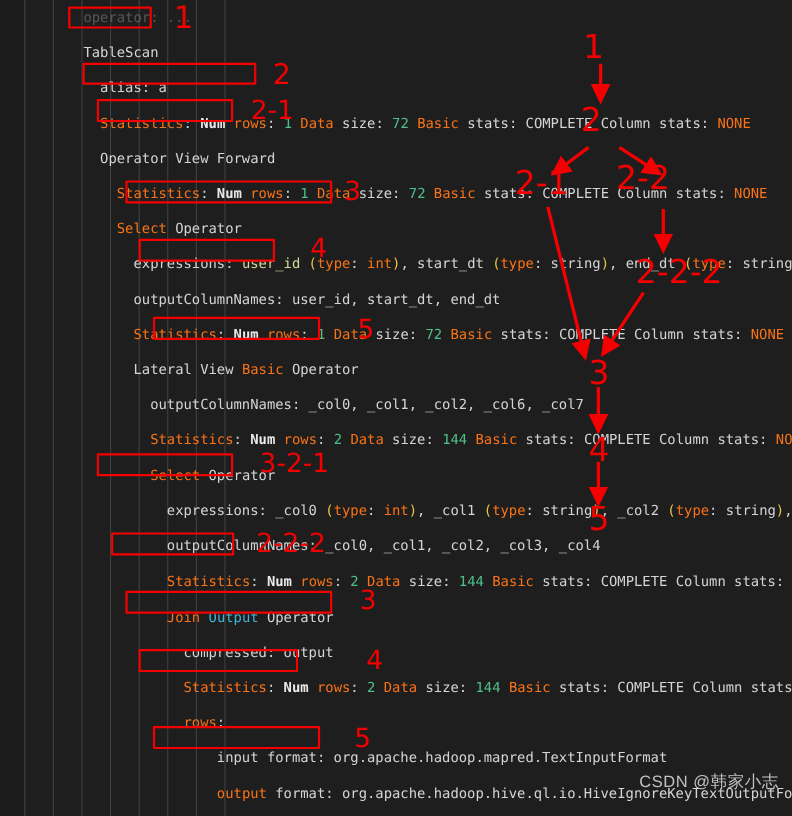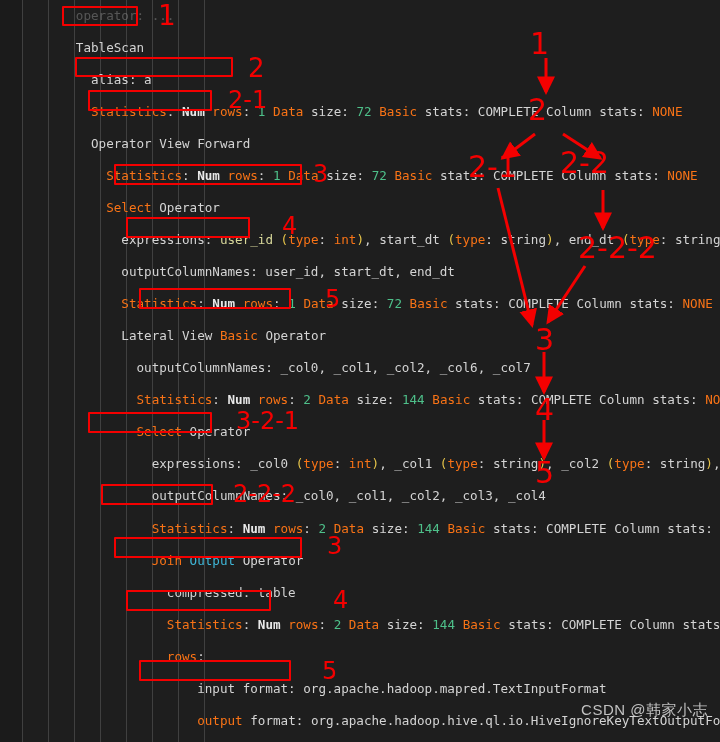--- a/index.html
+++ b/index.html
@@ -124,21 +124,21 @@
 <div class="ln"><span class="w">                outputColumnNames: user_id, start_dt, end_dt</span></div>
 <div class="ln"><span class="w">                </span><span class="k">Statistics</span><span class="w">: </span><span class="wb">Num</span><span class="w"> </span><span class="k">rows</span><span class="w">: </span><span class="n">1</span><span class="w"> </span><span class="k">Data</span><span class="w"> size: </span><span class="n">72</span><span class="w"> </span><span class="k">Basic</span><span class="w"> stats: COMPLETE Column stats: </span><span class="k">NONE</span></div>
 <div class="ln"><span class="w">                Lateral View </span><span class="k">Basic</span><span class="w"> Operator</span></div>
 <div class="ln"><span class="w">                  outputColumnNames: _col0, _col1, _col2, _col6, _col7</span></div>
 <div class="ln"><span class="w">                  </span><span class="k">Statistics</span><span class="w">: </span><span class="wb">Num</span><span class="w"> </span><span class="k">rows</span><span class="w">: </span><span class="n">2</span><span class="w"> </span><span class="k">Data</span><span class="w"> size: </span><span class="n">144</span><span class="w"> </span><span class="k">Basic</span><span class="w"> stats: COMPLETE Column stats: </span><span class="k">NONE</span></div>
 <div class="ln"><span class="w">                  </span><span class="k">Select</span><span class="w"> Operator</span></div>
 <div class="ln"><span class="w">                    expressions: _col0 </span><span class="y">(</span><span class="k">type</span><span class="w">: </span><span class="k">int</span><span class="y">)</span><span class="w">, _col1 </span><span class="y">(</span><span class="k">type</span><span class="w">: string</span><span class="y">)</span><span class="w">, _col2 </span><span class="y">(</span><span class="k">type</span><span class="w">: string</span><span class="y">)</span><span class="w">, date_</span></div>
 <div class="ln"><span class="w">                    outputColumnNames: _col0, _col1, _col2, _col3, _col4</span></div>
 <div class="ln"><span class="w">                    </span><span class="k">Statistics</span><span class="w">: </span><span class="wb">Num</span><span class="w"> </span><span class="k">rows</span><span class="w">: </span><span class="n">2</span><span class="w"> </span><span class="k">Data</span><span class="w"> size: </span><span class="n">144</span><span class="w"> </span><span class="k">Basic</span><span class="w"> stats: COMPLETE Column stats: </span></div>
 <div class="ln"><span class="w">                    </span><span class="k">Join</span><span class="w"> </span><span class="k2">Output</span><span class="w"> Operator</span></div>
-<div class="ln"><span class="w">                      compressed: table</span></div>
+<div class="ln"><span class="w">                      compressed: output</span></div>
 <div class="ln"><span class="w">                      </span><span class="k">Statistics</span><span class="w">: </span><span class="wb">Num</span><span class="w"> </span><span class="k">rows</span><span class="w">: </span><span class="n">2</span><span class="w"> </span><span class="k">Data</span><span class="w"> size: </span><span class="n">144</span><span class="w"> </span><span class="k">Basic</span><span class="w"> stats: COMPLETE Column stats: </span></div>
 <div class="ln"><span class="w">                      </span><span class="k">rows</span><span class="w">:</span></div>
 <div class="ln"><span class="w">                          input format: org.apache.hadoop.mapred.TextInputFormat</span></div>
 <div class="ln"><span class="w">                          </span><span class="k">output</span><span class="w"> format: org.apache.hadoop.hive.ql.io.HiveIgnoreKeyTextOutputFormat</span></div>
 
 
 
 
 
 

